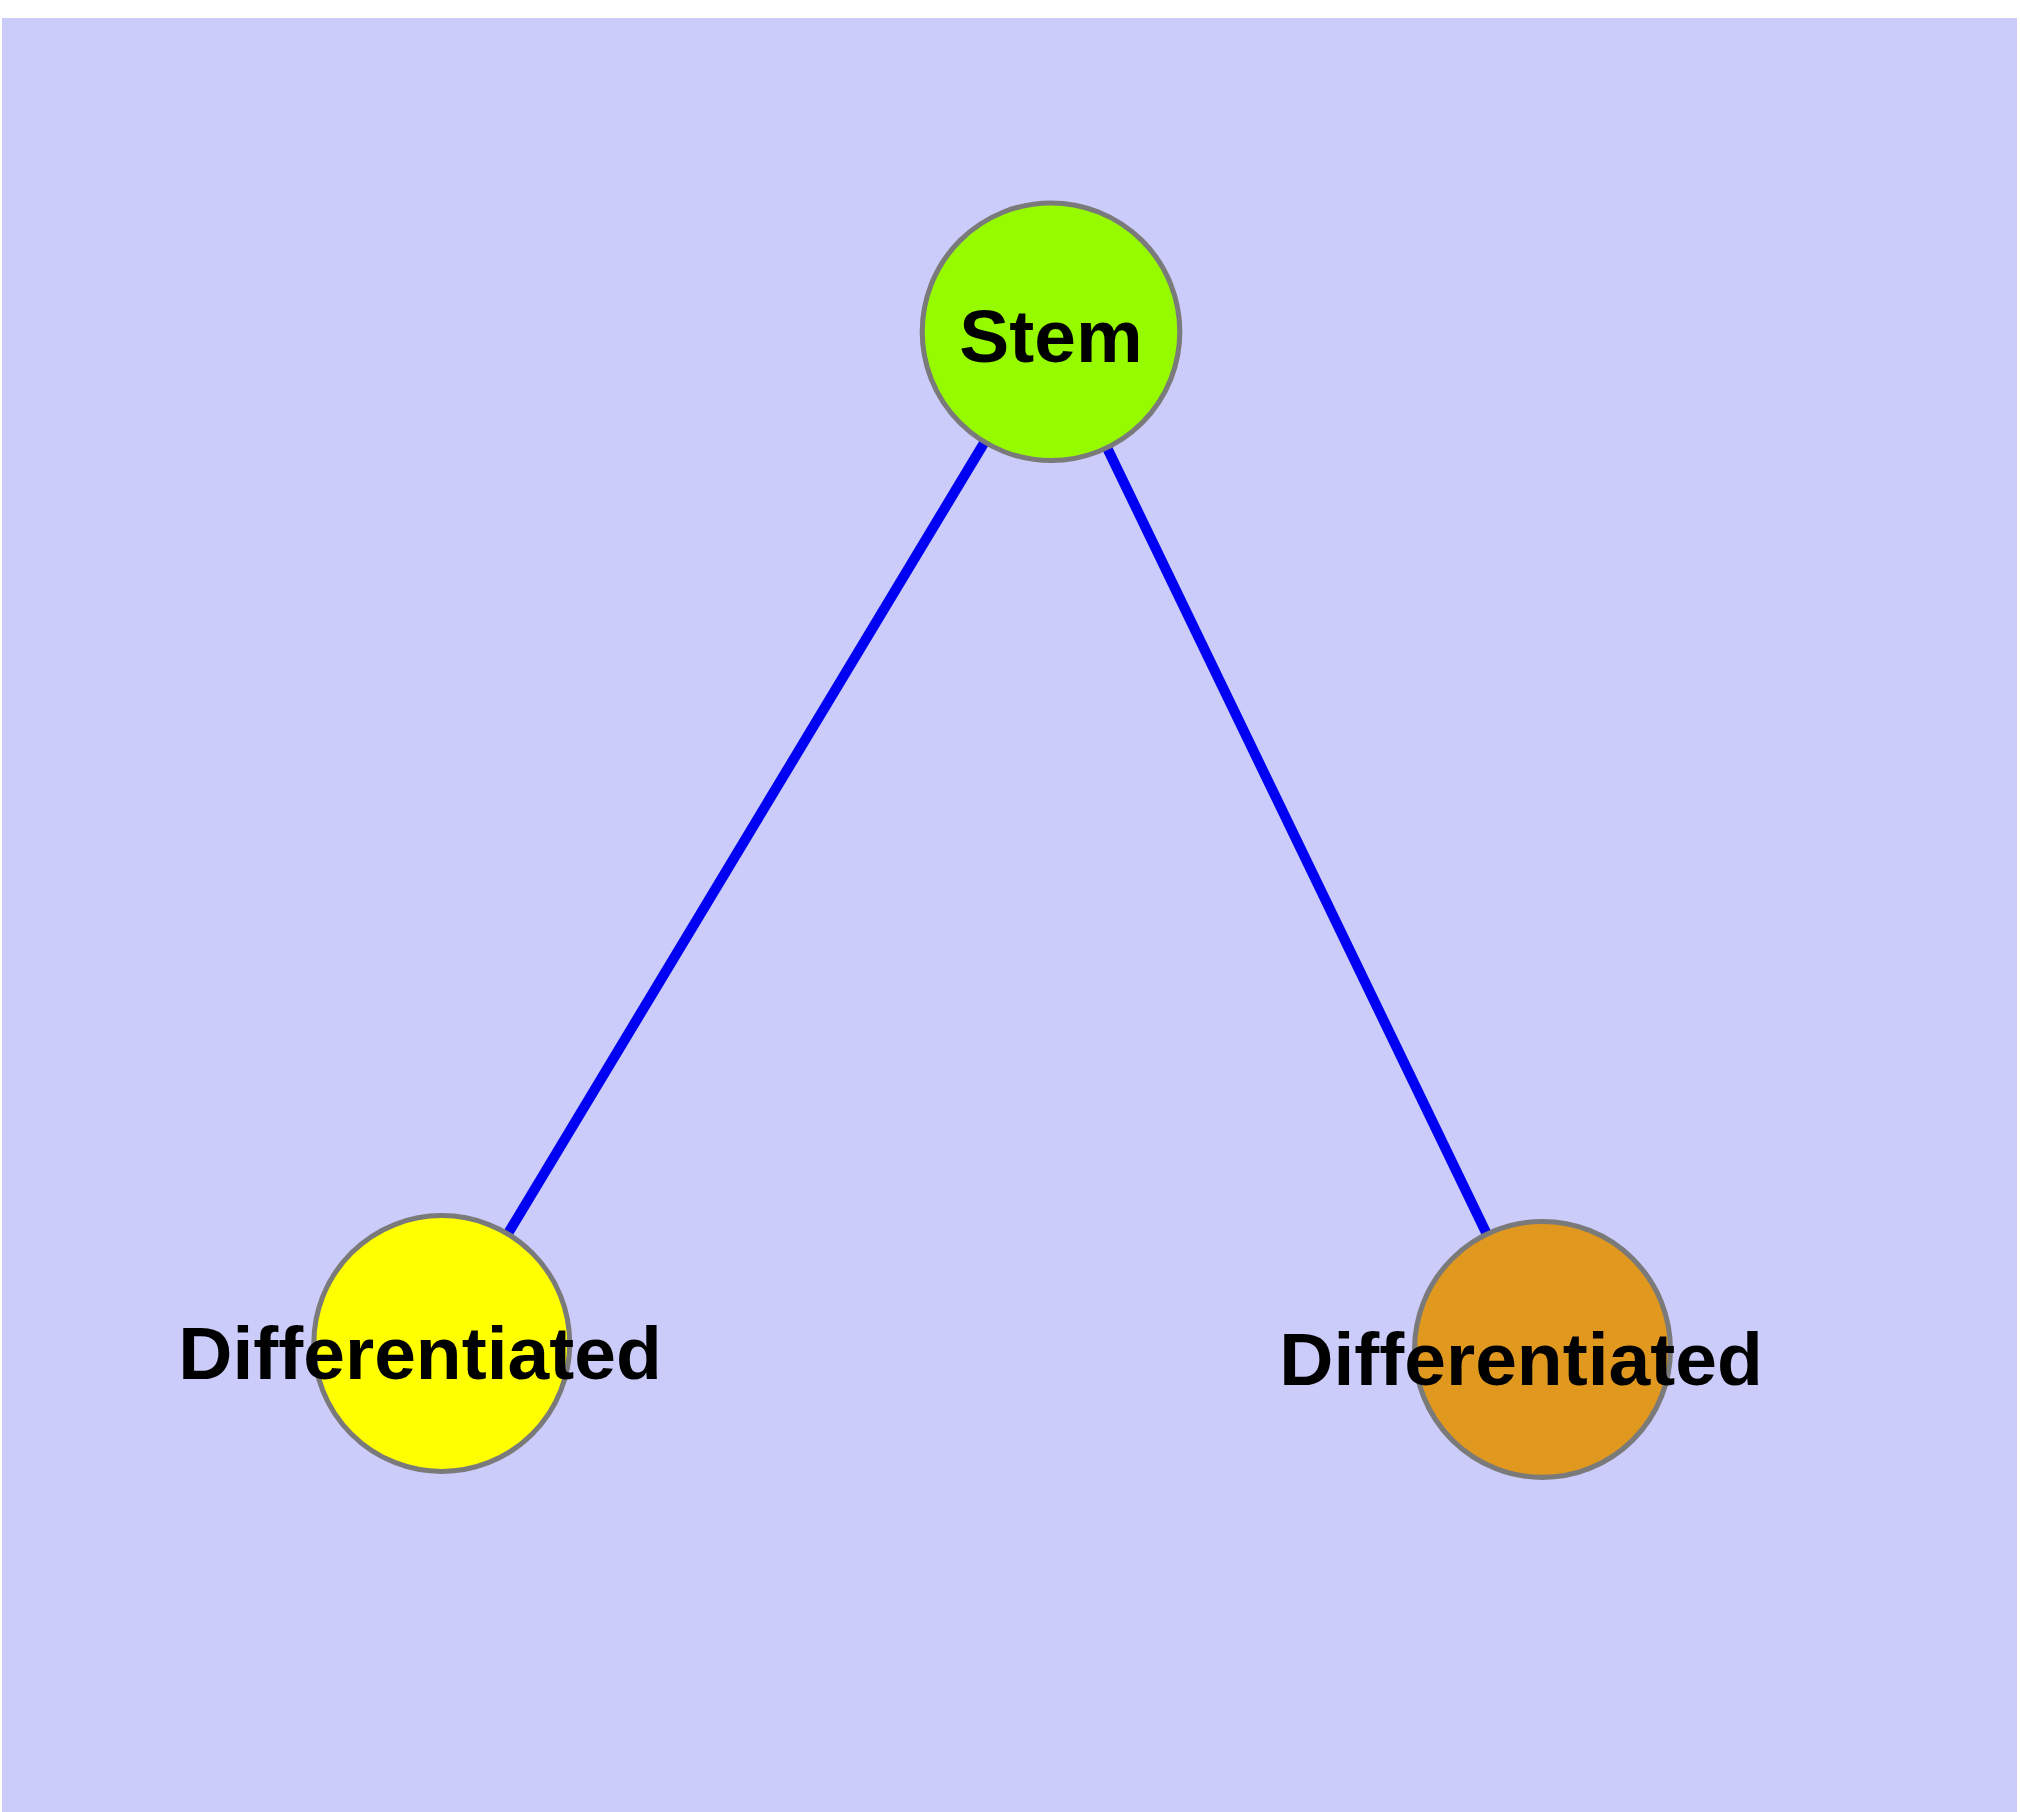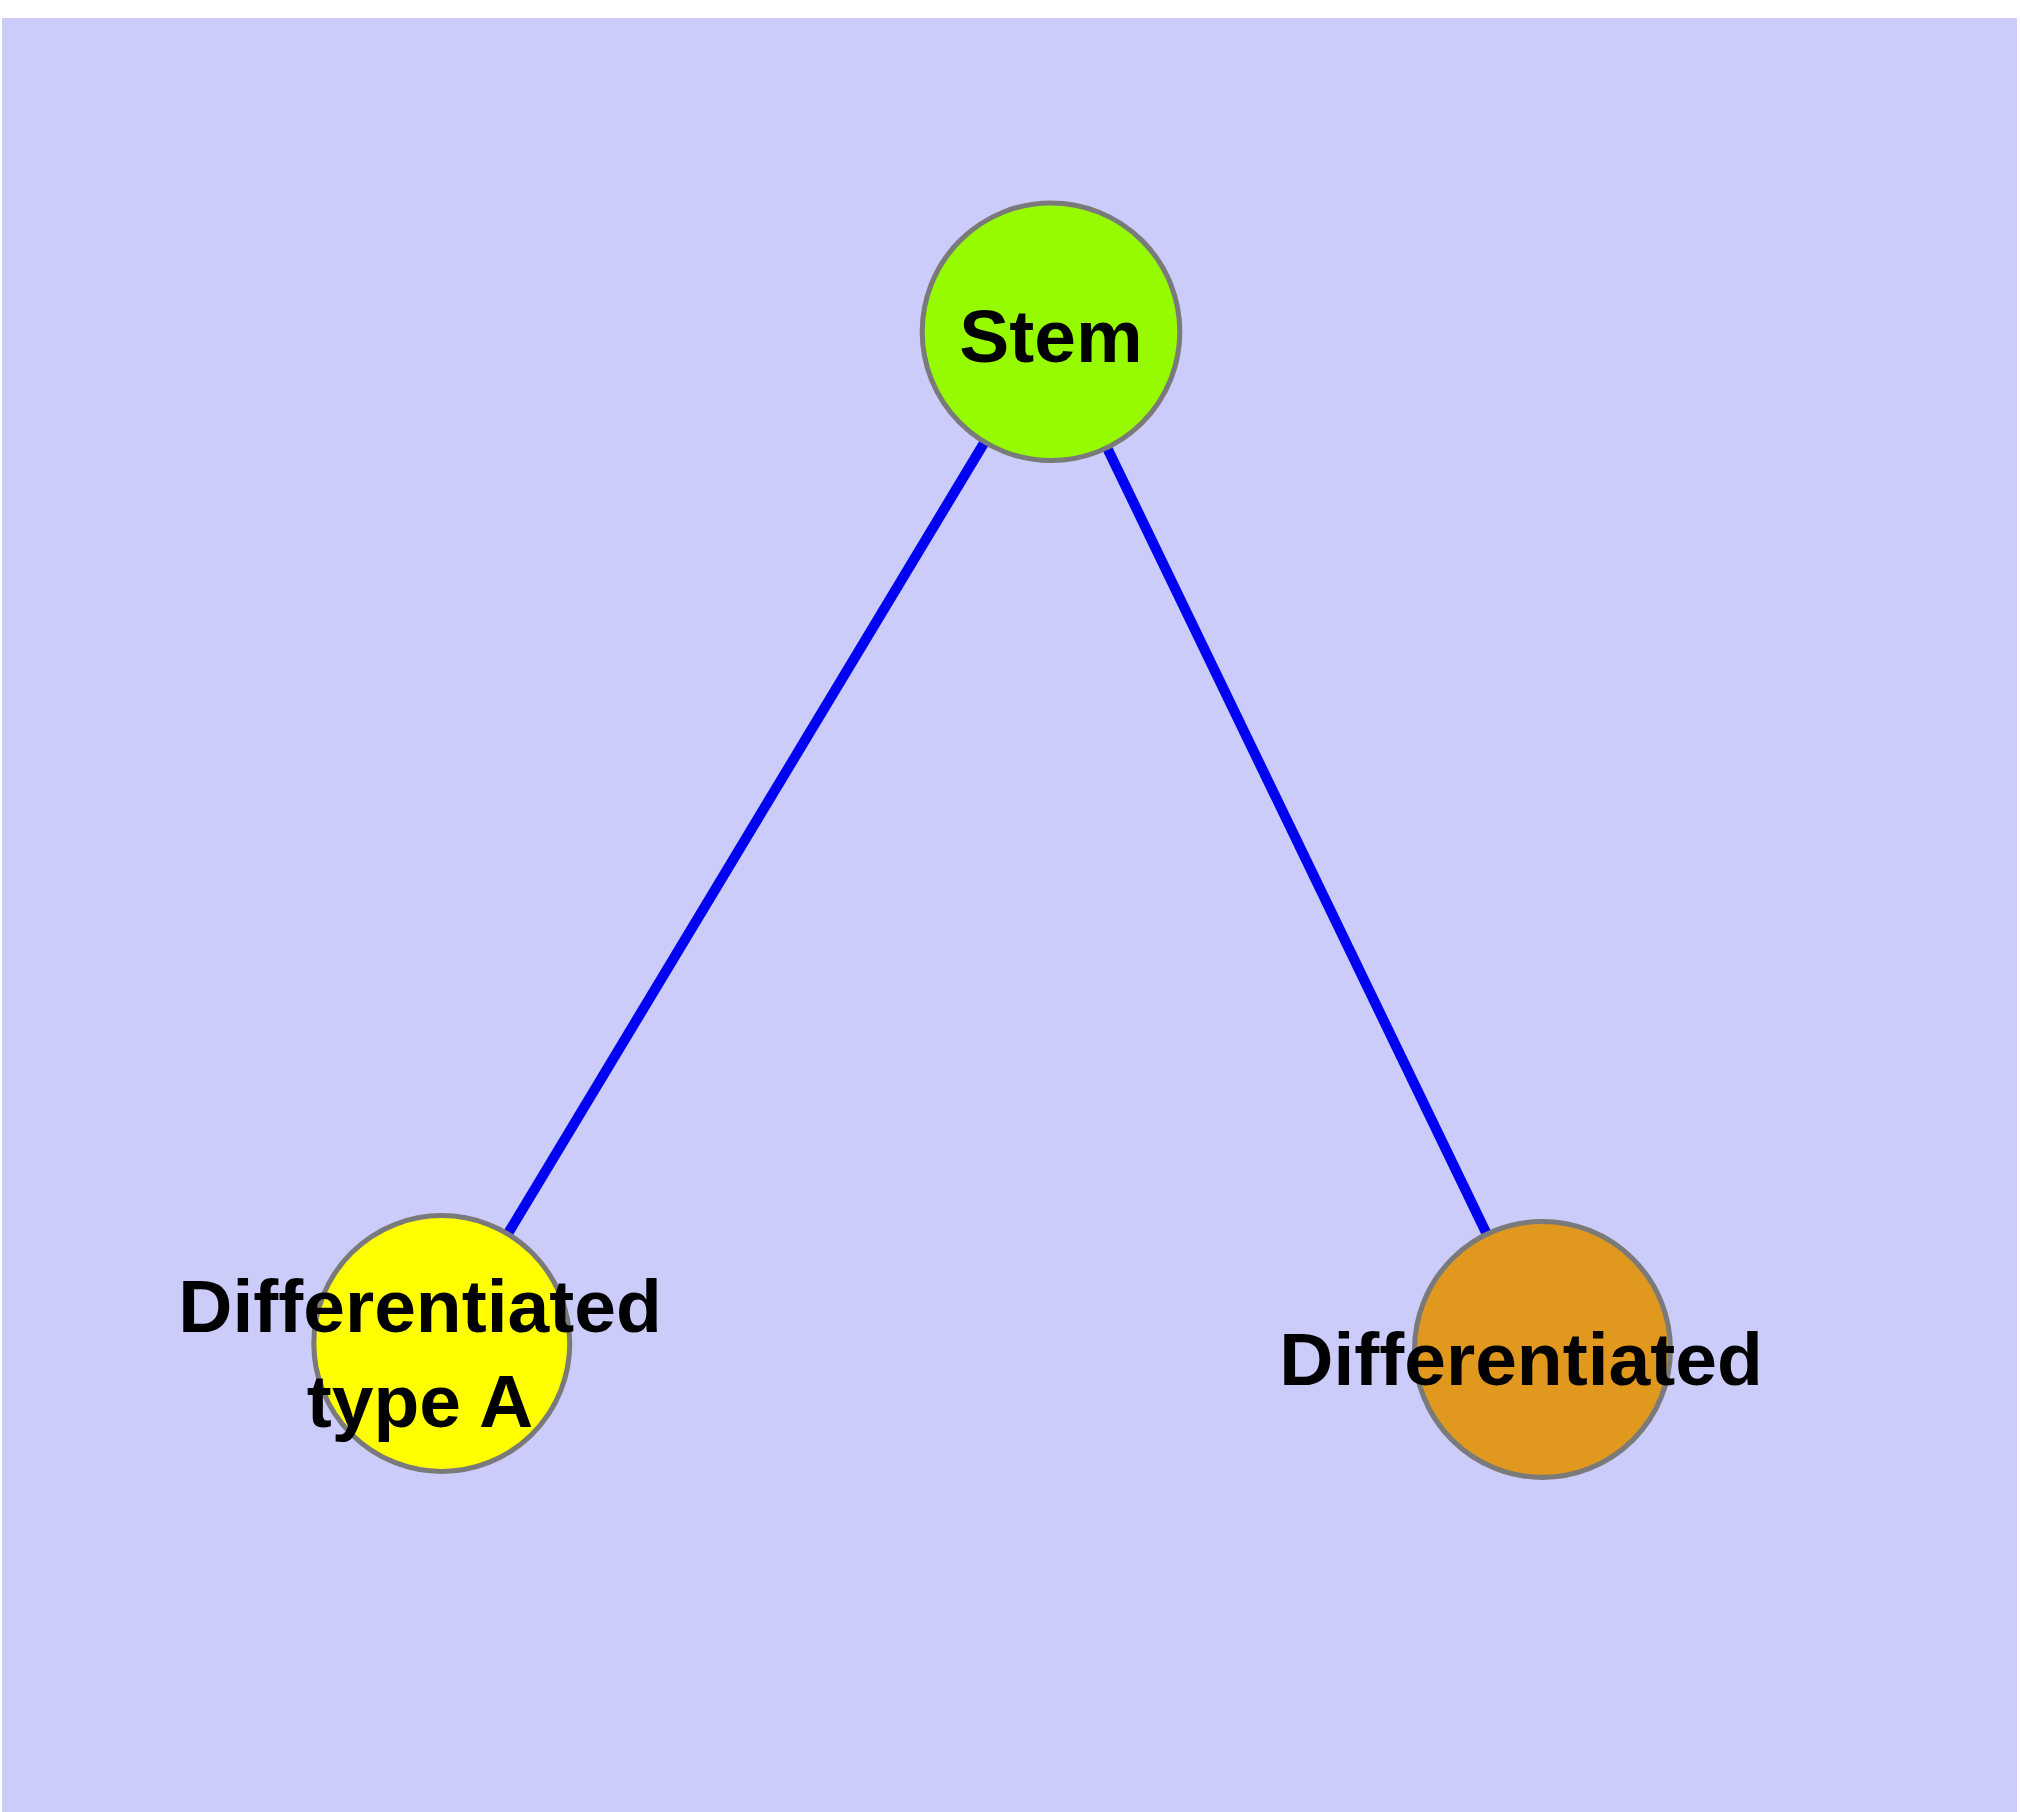--- a/index.html
+++ b/index.html
@@ -53,20 +53,19 @@
       <circle cx="1238" cy="370" r="152" fill="#97FB00" stroke="#7A7A7A" stroke-width="6"></circle>
       <circle cx="519" cy="1564" r="151" fill="#FFFF00" stroke="#7A7A7A" stroke-width="6"></circle>
       <circle cx="1818" cy="1571" r="151" fill="#E0981E" stroke="#7A7A7A" stroke-width="6"></circle>
     </svg>
   <div id="labels">
       <div class="node-label" style="left: 1049px; top: 319px; color: rgb(0, 0, 0); font-size: 75px;">
         <span class="line">Stem</span>
       </div>
       <div class="node-label" style="left: 418px; top: 1336px; color: rgb(0, 0, 0); font-size: 75px;">
         <span class="line">Differentiated</span>
-        <span class="line">type A</span>
       </div>
       <div class="node-label" style="left: 1519px; top: 1342px; color: rgb(0, 0, 0); font-size: 75px;">
         <span class="line">Differentiated</span>
       </div>
     </div>
 </div>
 
 
 </body></html>

